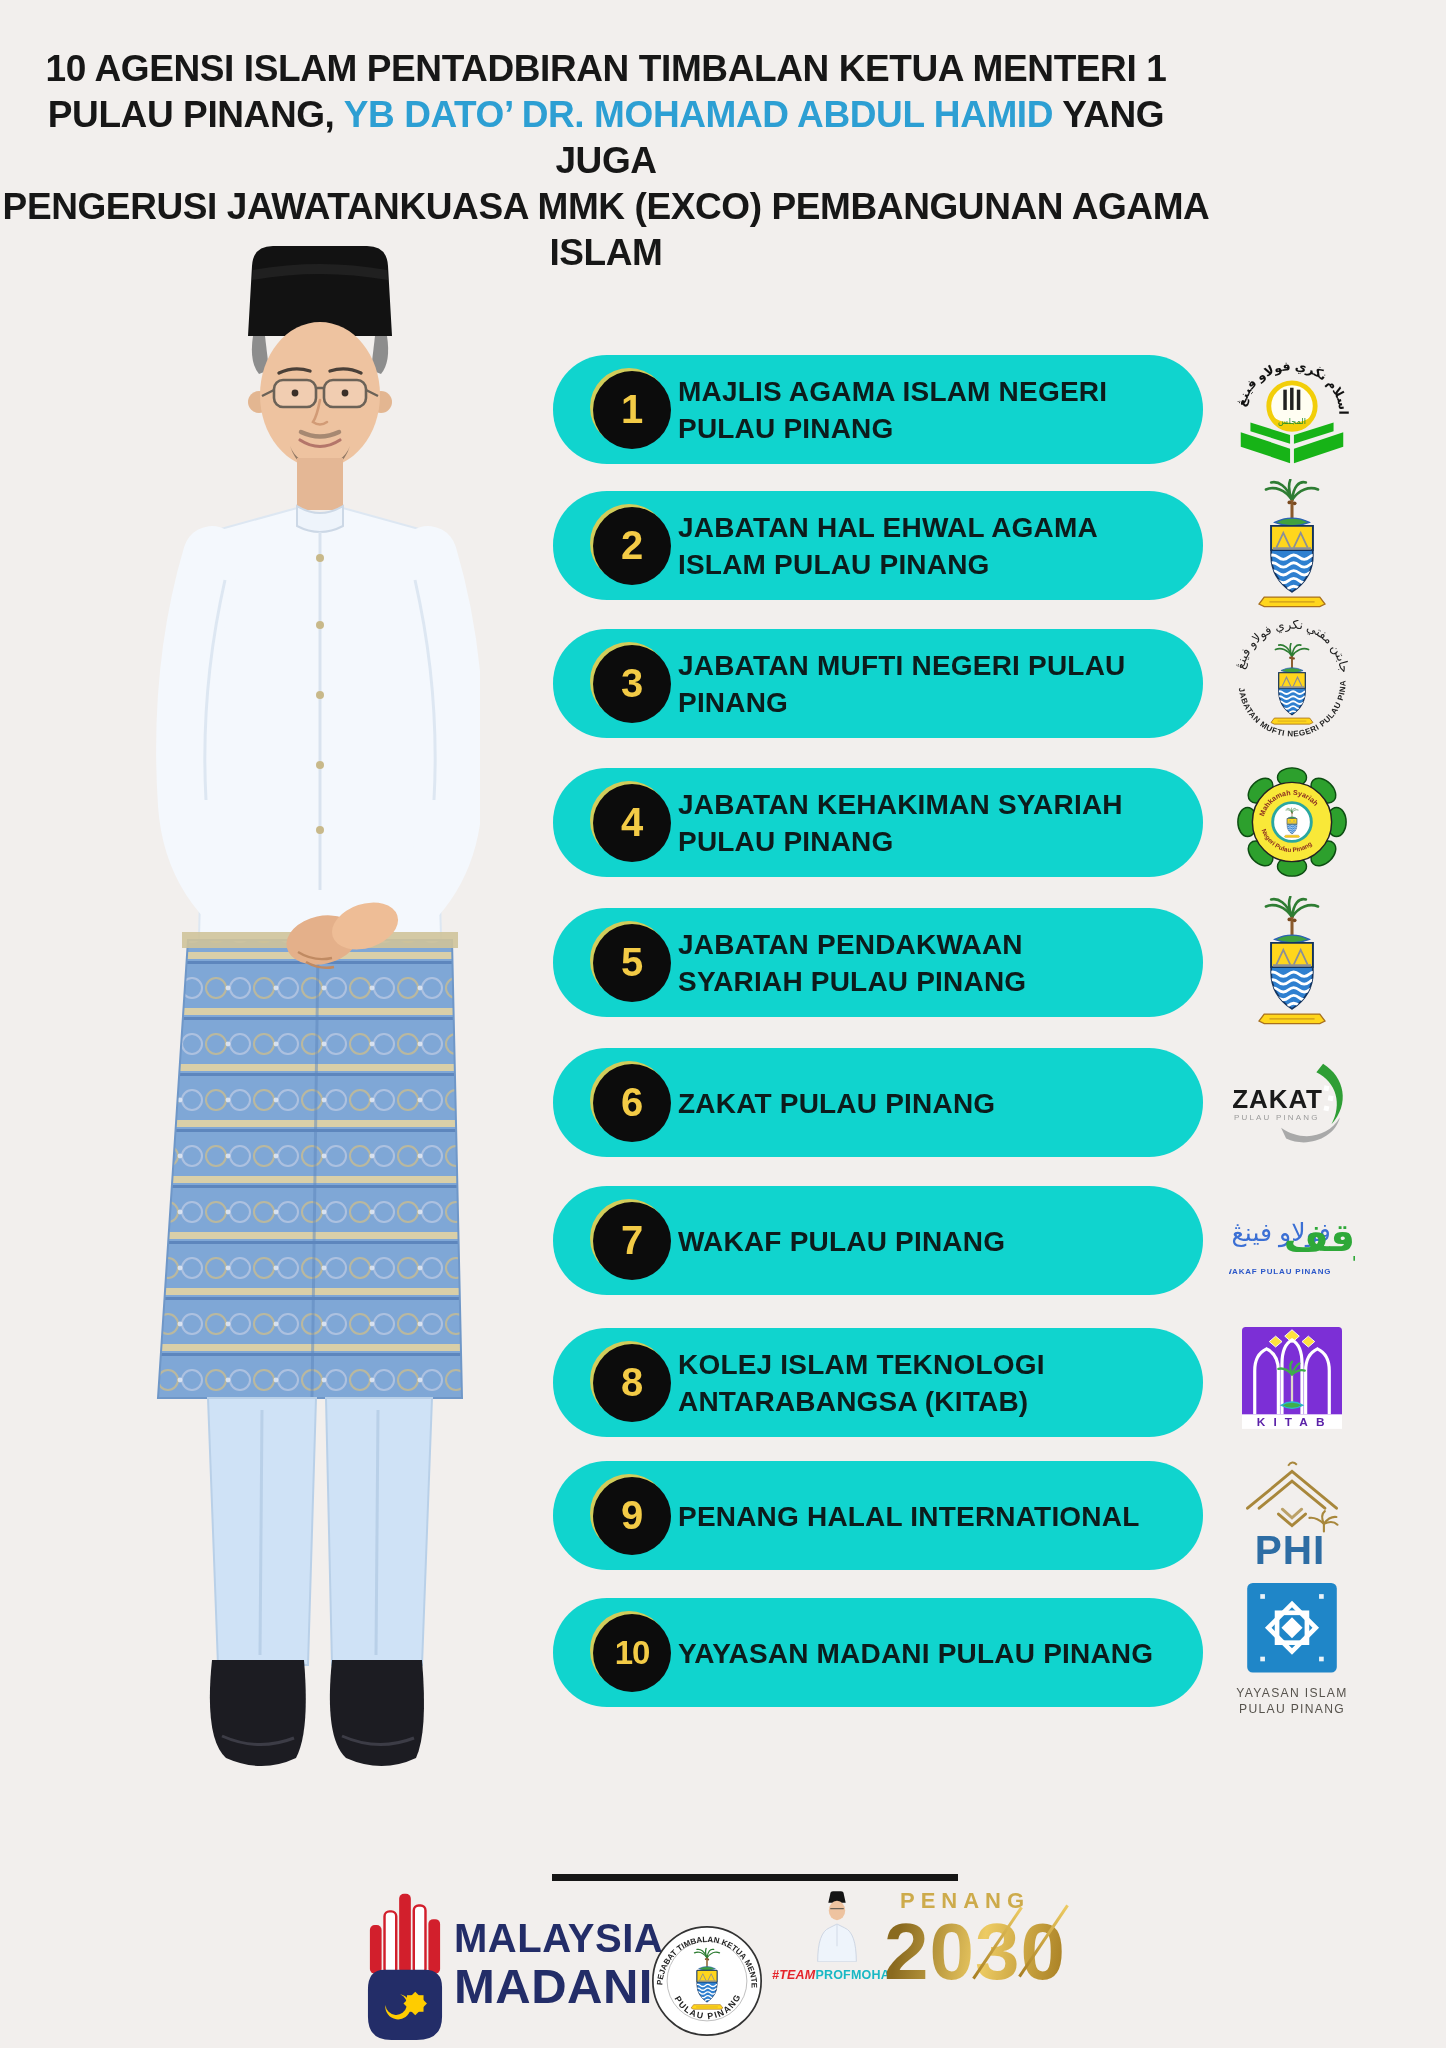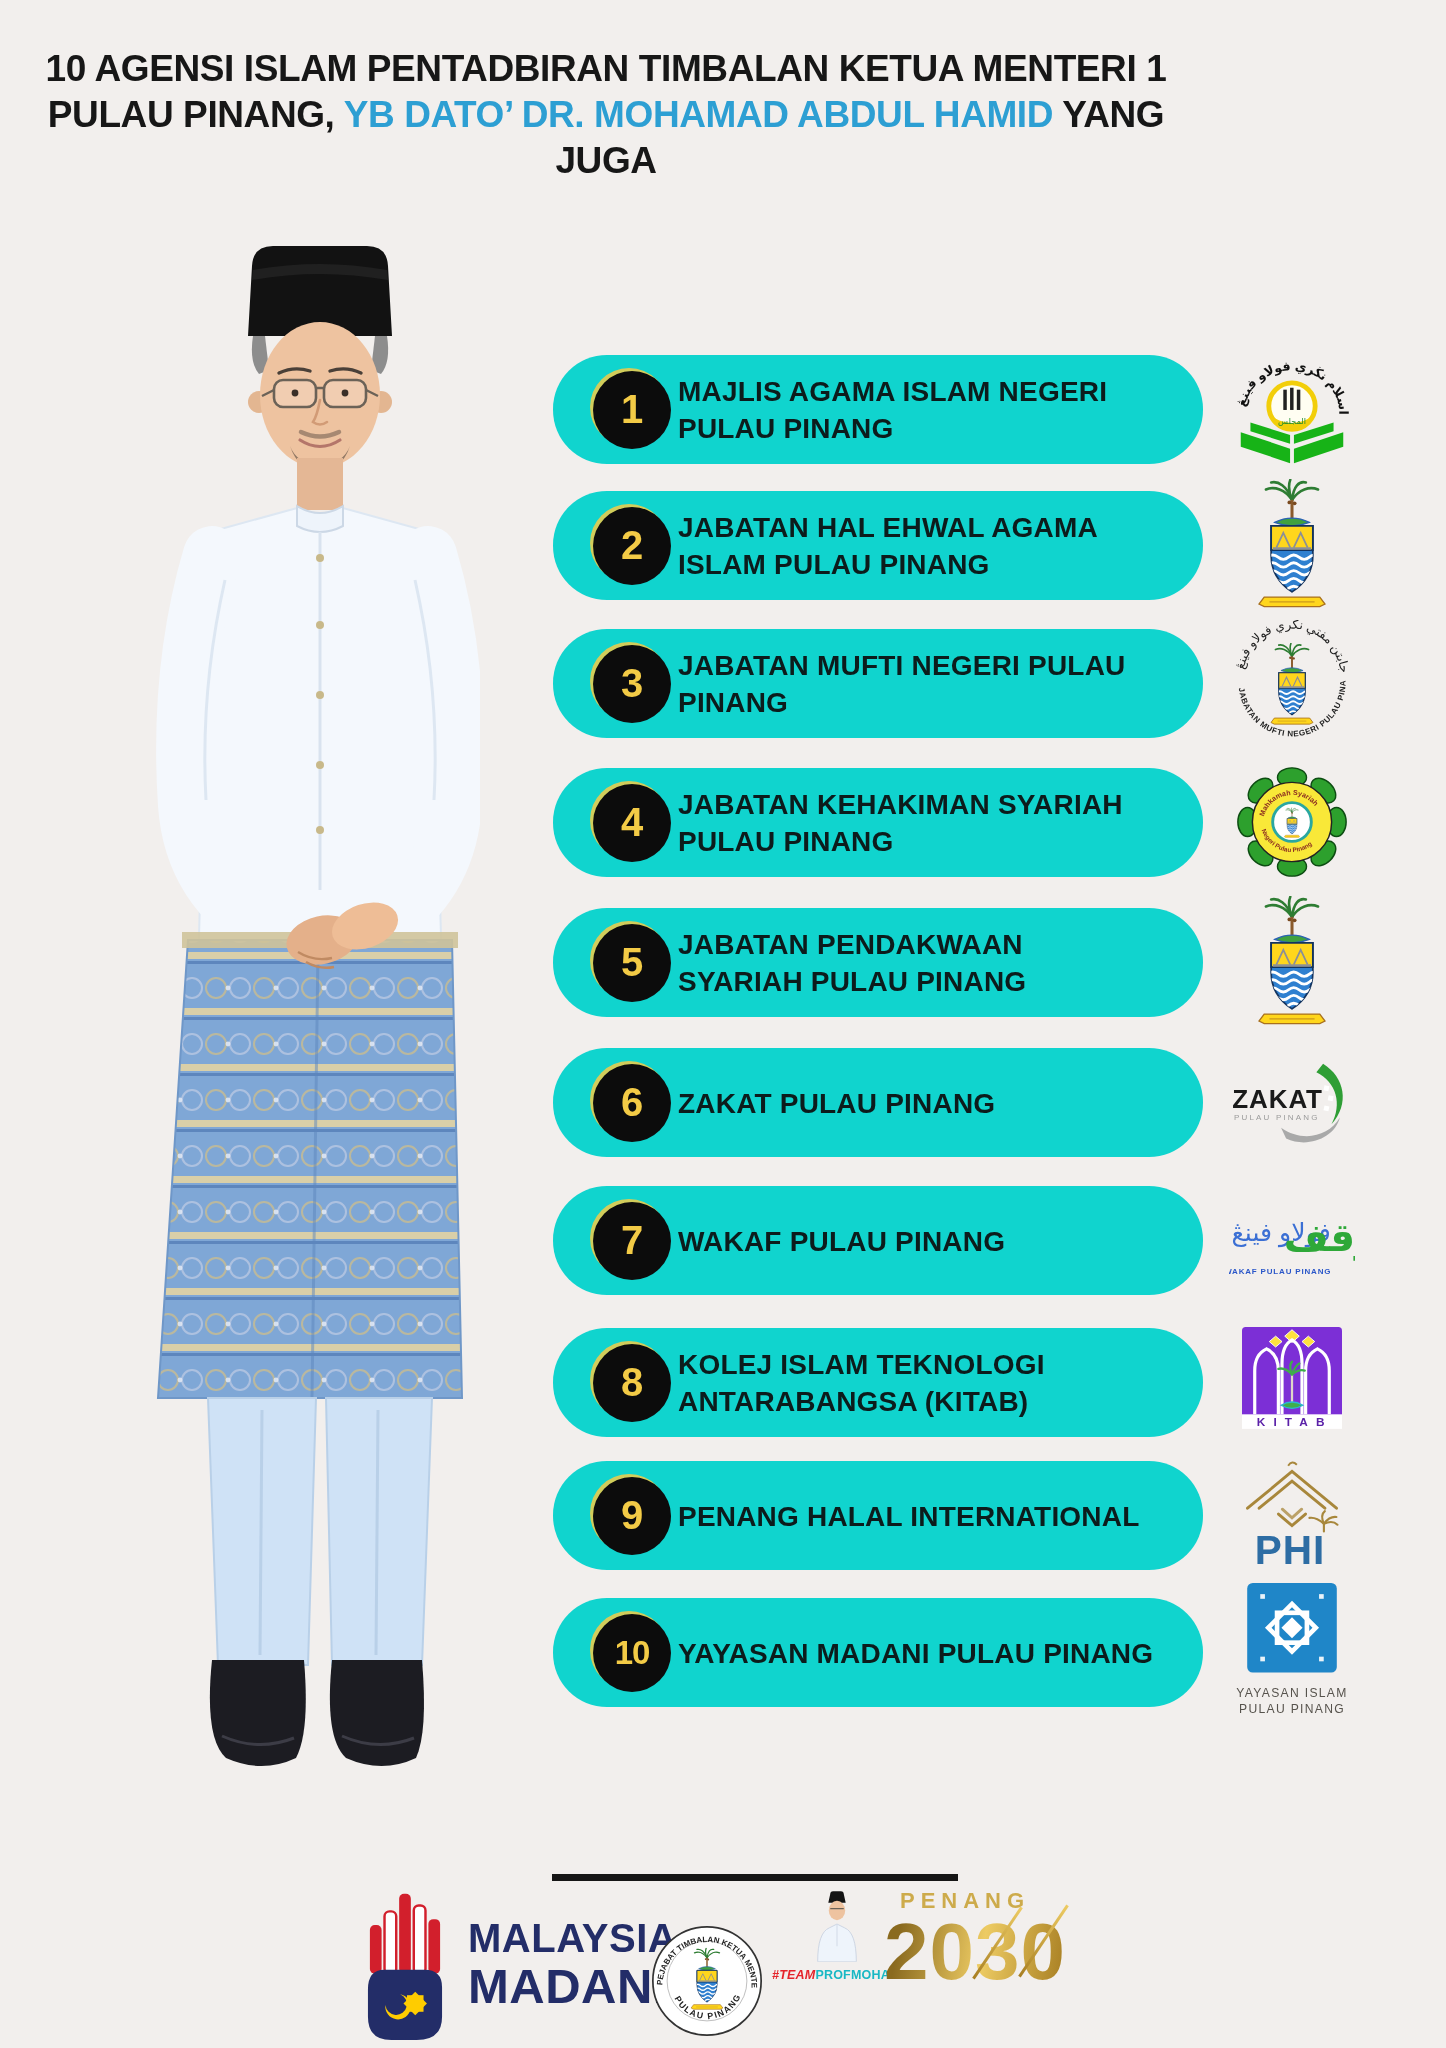--- a/index.html
+++ b/index.html
@@ -34,21 +34,21 @@
         width:508px;font-size:28px;line-height:37px;font-weight:800;
         color:var(--item-text);white-space:pre-line;letter-spacing:.2px;}
   .logo-box{position:absolute;left:676px;top:-21px;width:126px;height:150px;
         display:flex;align-items:center;justify-content:center;overflow:visible;}
 
   
   .person{position:absolute;left:60px;top:240px;width:420px;height:1540px;}
 
   
   .footer-line{position:absolute;left:552px;top:1874px;width:406px;height:7px;background:#161616;}
-  .madani{position:absolute;left:366px;top:1886px;display:flex;align-items:center;gap:24px;}
+  .madani{position:absolute;left:366px;top:1886px;display:flex;align-items:center;gap:10px;}
   .madani-text{font-weight:800;color:var(--madani-navy);line-height:1;}
   .madani-l1{font-size:40px;letter-spacing:.5px;}
   .madani-l2{font-size:49px;margin-top:4px;letter-spacing:.5px;}
   .seal{position:absolute;left:650px;top:1924px;width:114px;height:114px;}
   .badge{position:absolute;left:772px;top:1888px;width:130px;text-align:center;}
   .badge-text{font-size:12.5px;font-weight:800;margin-top:2px;letter-spacing:.2px;}
   .badge .hash{color:var(--team-red);font-style:italic;}
   .badge .nm{color:var(--team-teal);}
   .p2030{position:absolute;left:884px;top:1888px;width:220px;}
   .p2030-top{font-size:22px;letter-spacing:6px;color:#caa43a;font-weight:700;
@@ -272,20 +272,21 @@
       <path d="M30,38 V60" stroke="#d6dfeb" stroke-width="1.2"></path>
     </symbol>
   </defs>
 </svg>
 
 <div class="page">
 
   <div class="title">
     <div>10 AGENSI ISLAM PENTADBIRAN TIMBALAN KETUA MENTERI 1</div>
     <div><span>PULAU PINANG, </span><span class="hl">YB DATO’ DR. MOHAMAD ABDUL HAMID</span><span> YANG JUGA</span></div>
+    <div>PENGERUSI JAWATANKUASA MMK (EXCO) PEMBANGUNAN AGAMA ISLAM</div>
   </div>
 
   <svg class="person" viewBox="0 0 420 1540">
 
     <path d="M188,96 L192,26 Q193,6 213,6 L307,6 Q327,6 328,26 L332,96 Z" fill="#121212"></path>
     <path d="M192,40 Q260,28 328,40 L327,30 Q260,18 193,30 Z" fill="#2a2a2a" opacity=".6"></path>
 
     <path d="M193,96 q-4,26 6,38 l10,-4 -4,-34 z" fill="#8d8d8d"></path>
     <path d="M327,96 q4,26 -6,38 l-10,-4 4,-34 z" fill="#8d8d8d"></path>
 

